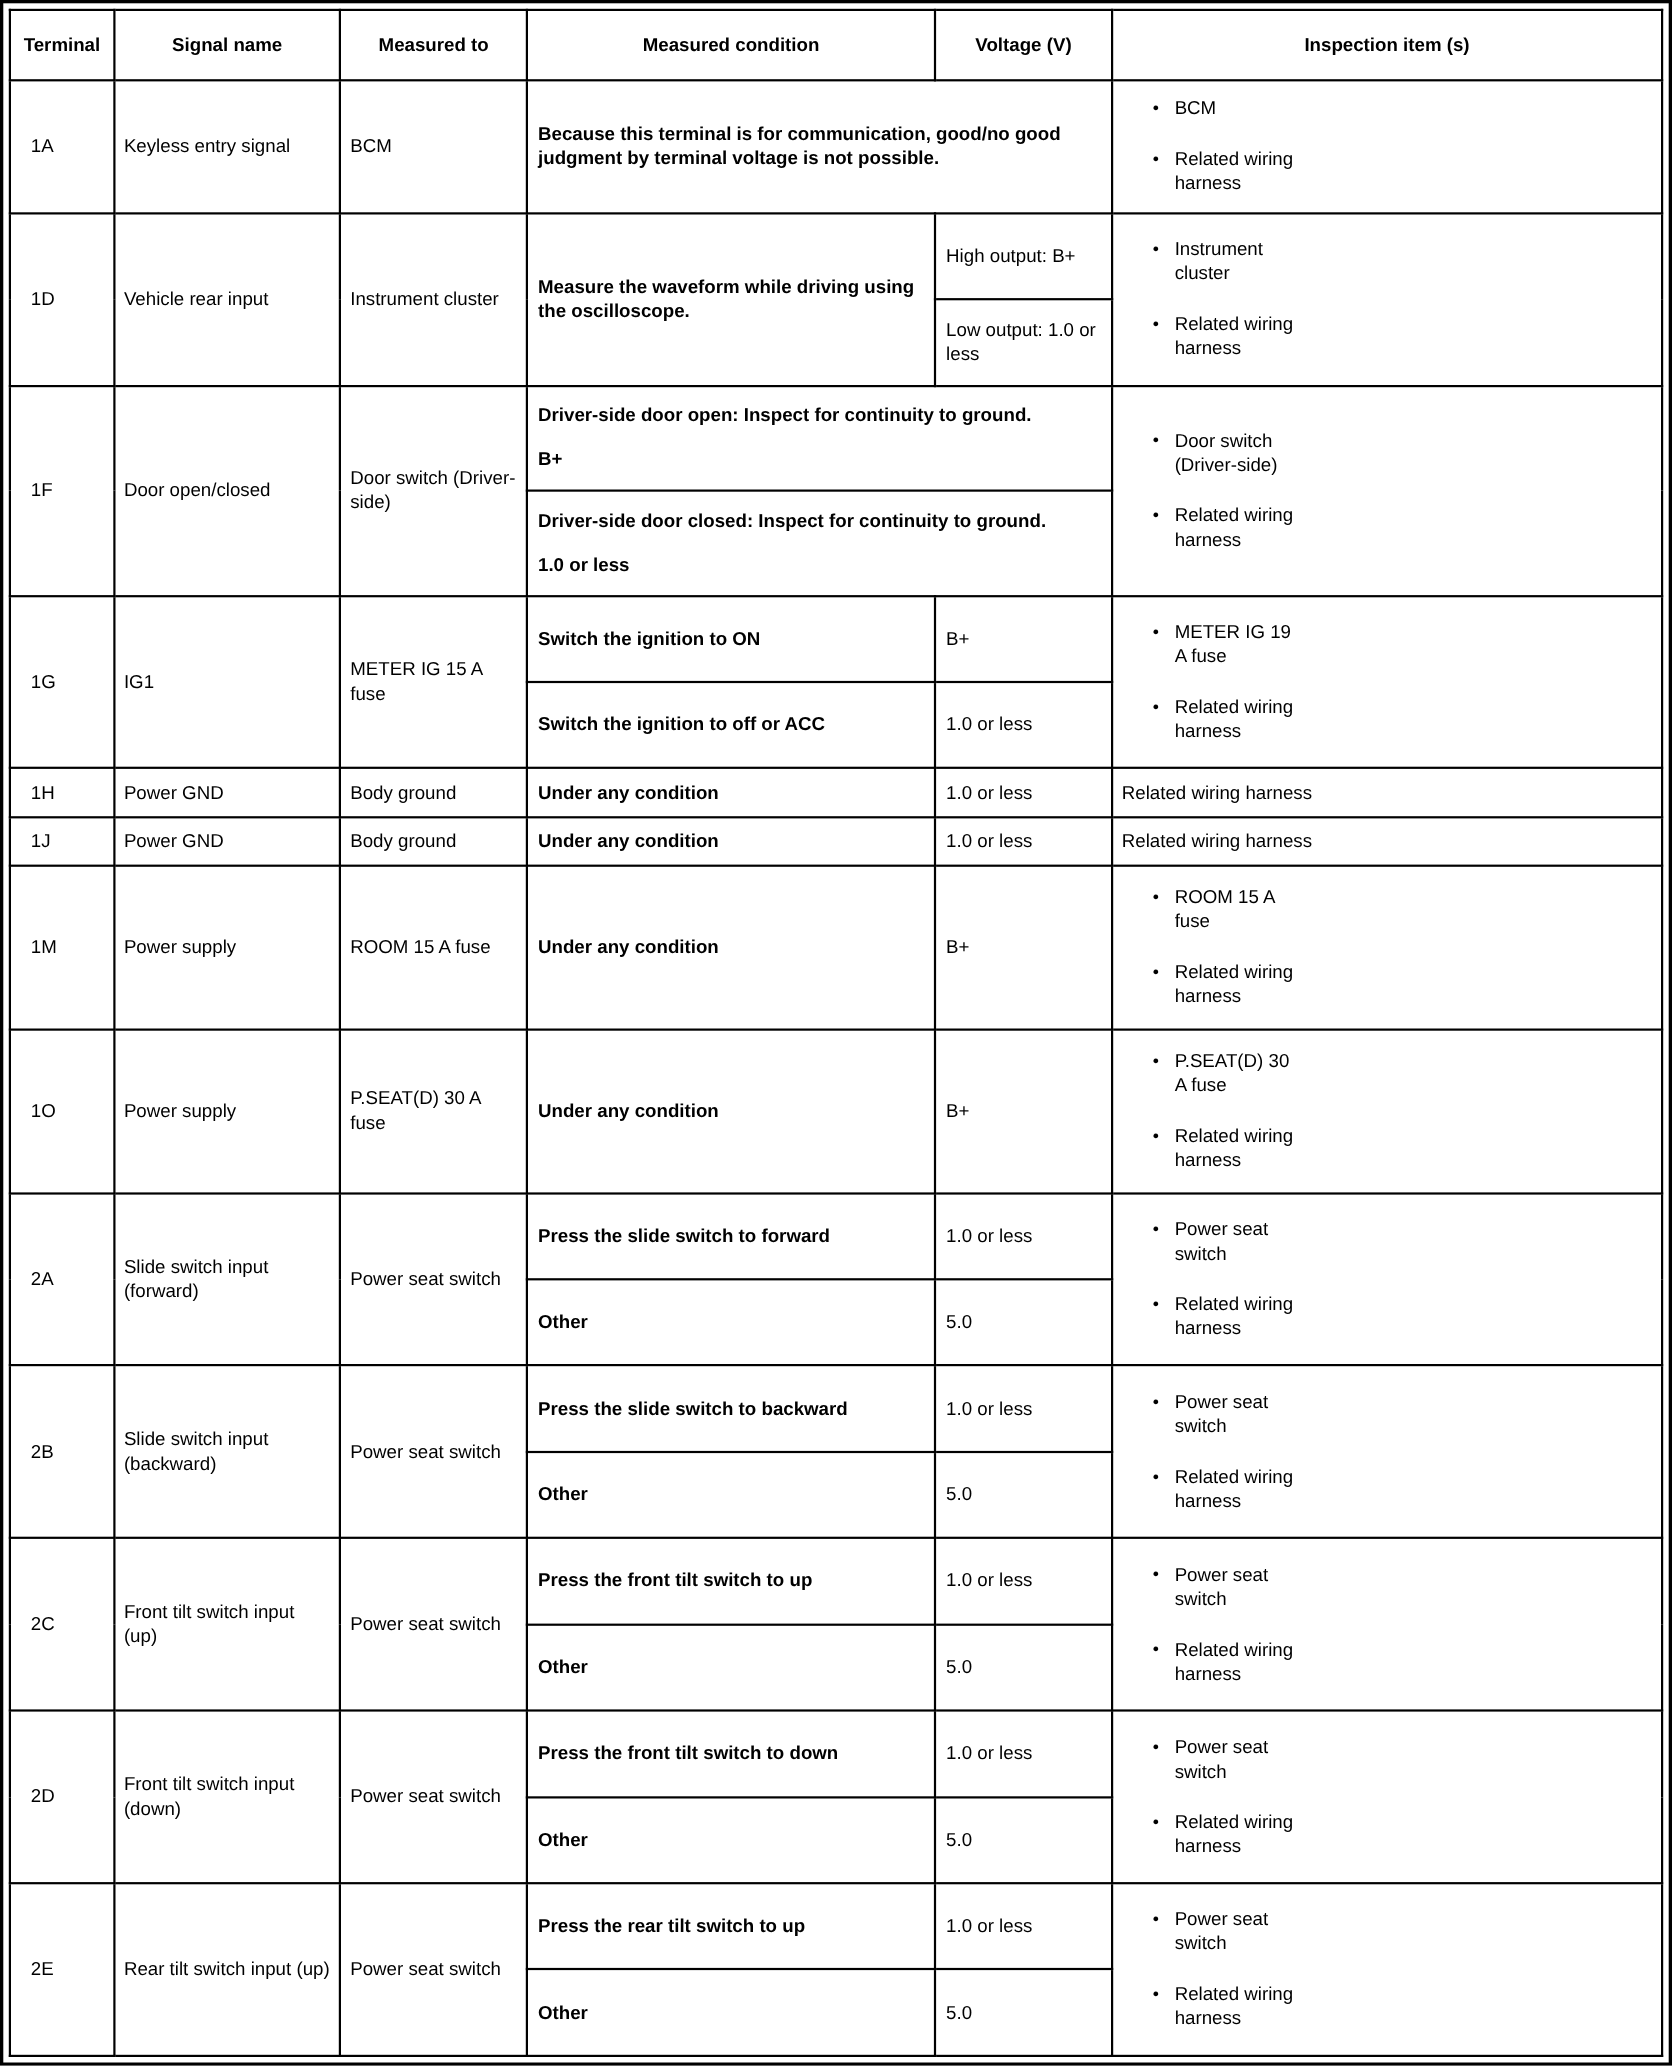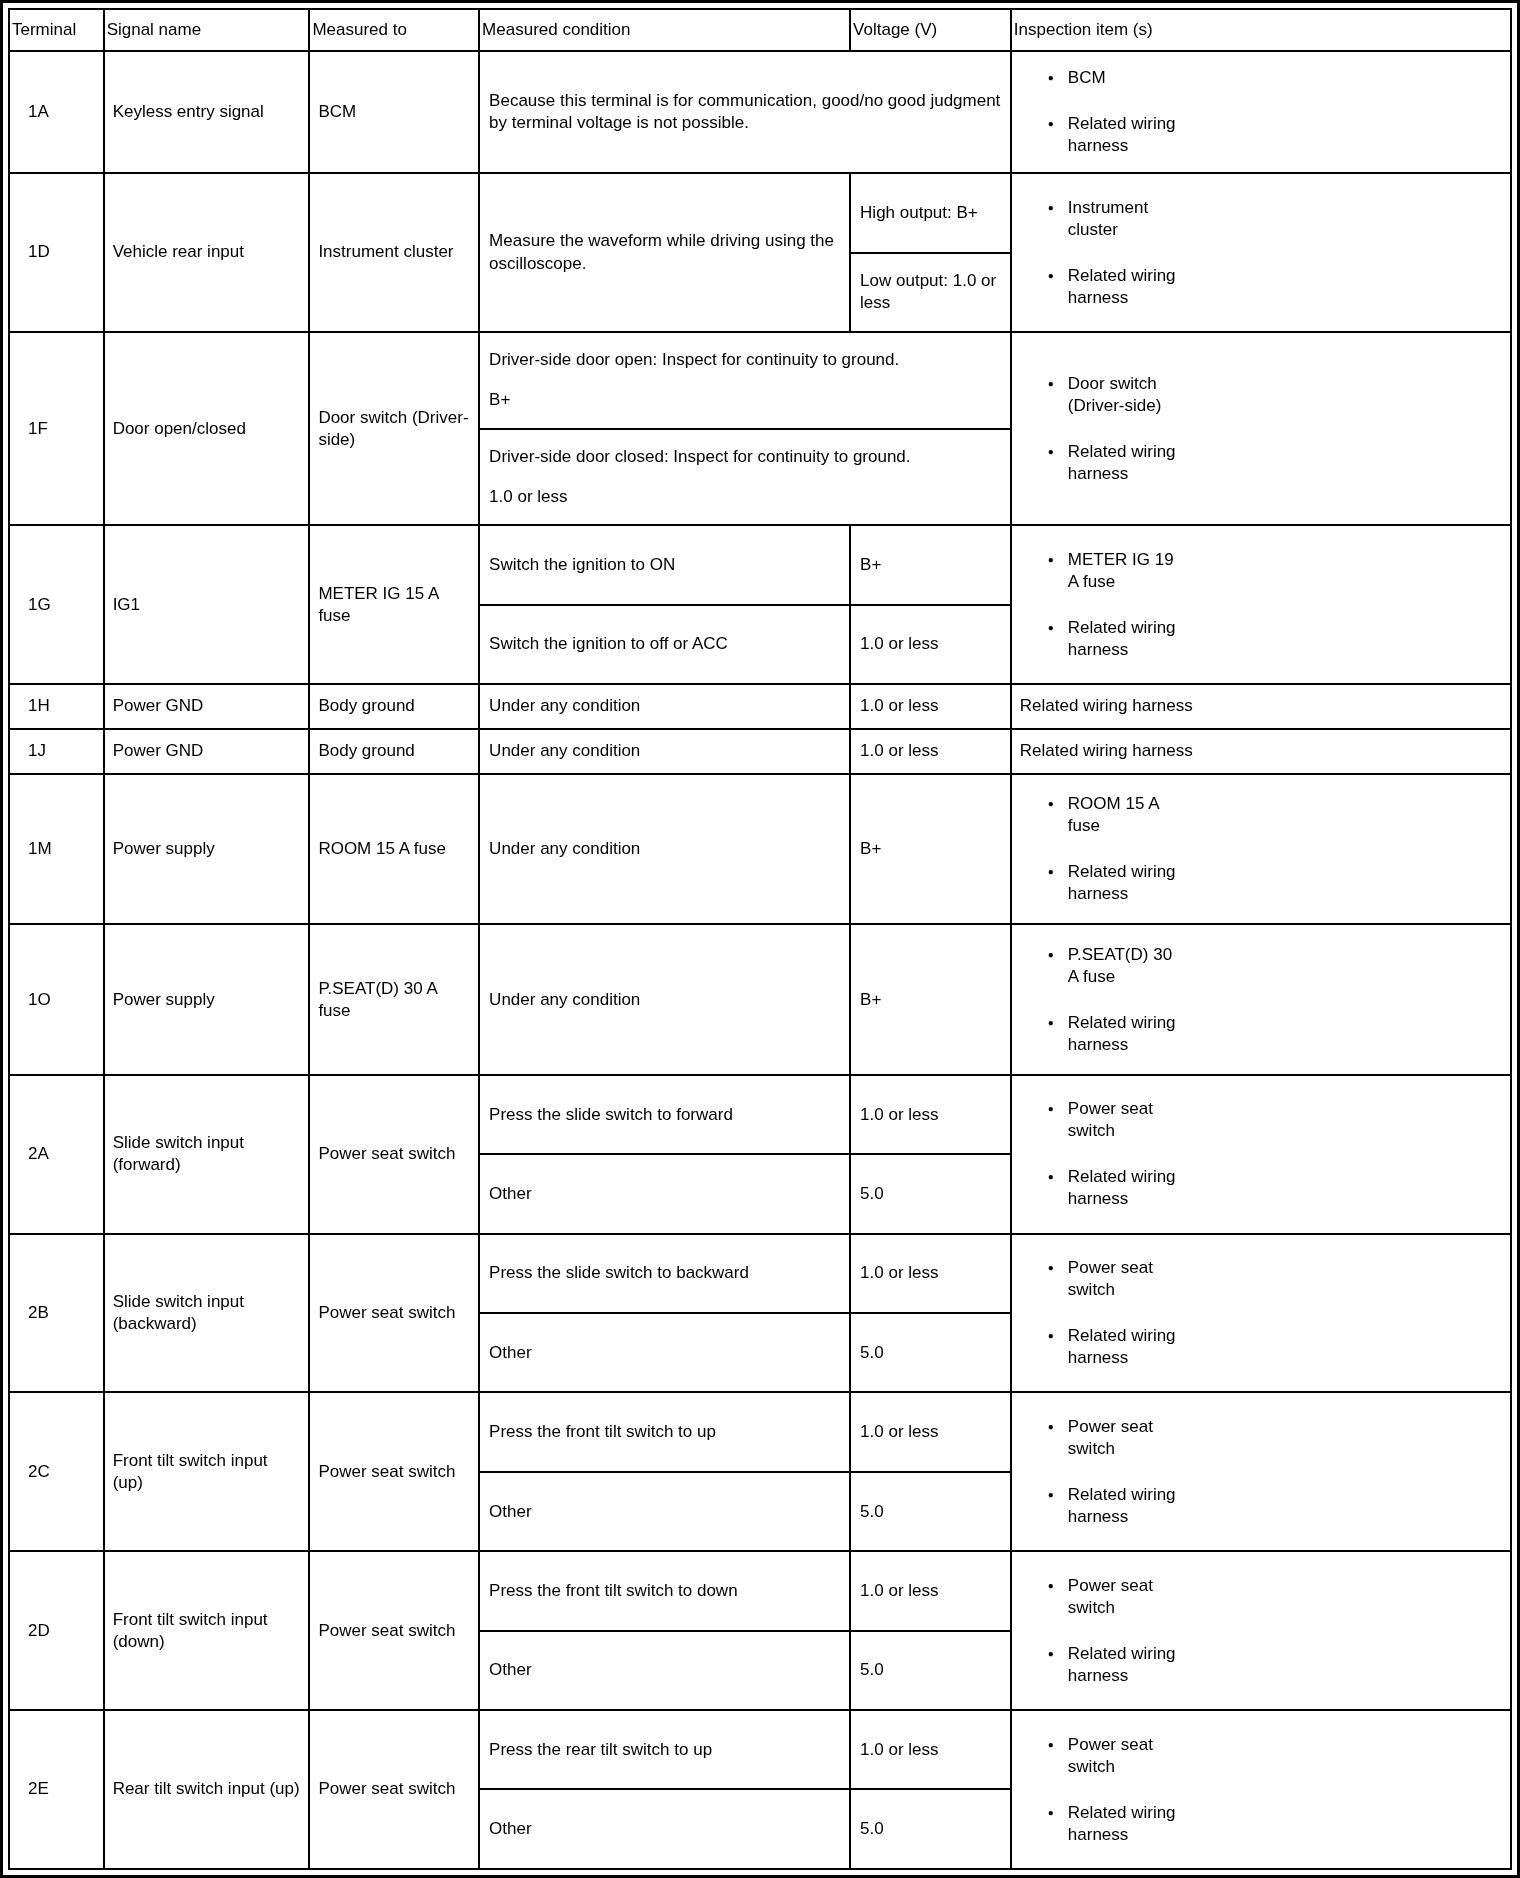--- a/index.html
+++ b/index.html
@@ -22,33 +22,34 @@
     line-height: 1.3;
   }
   th, td {
     border: 2px solid #000;
     padding: 5px 8px;
     vertical-align: middle;
     text-align: left;
     overflow: hidden;
   }
   thead th {
-    font-weight: normal;
+    font-weight: bold;
+    text-align: center;
     height: 42px;
-    padding: 3px 2px;
+    padding: 20px 2px;
   }
   
   tr.rh44  { height: 44px; margin-left: 39px; }
   tr.rh78  { height: 78px; }
   tr.rh95  { height: 95px; }
   tr.rh120 { height: 120px; }
   tr.rh148 { height: 148px; }
 
   td.c-term { padding-left: 18px; padding-right: 2px; }
-  td.c-cond { padding-left: 9px; }
+  td.c-cond { padding-left: 9px; font-weight: bold; }
   td.c-volt { padding-left: 9px; }
 
   
   td.c-stacked .stk-cond { margin-bottom: 18px; }
   td.c-stacked .stk-volt { }
 
   
   td.c-insp { padding-left: 36px; padding-right: 6px; }
   td.c-insp-plain { padding-left: 8px; }
   .insp { display: flex; flex-direction: column; gap: 24px; }

